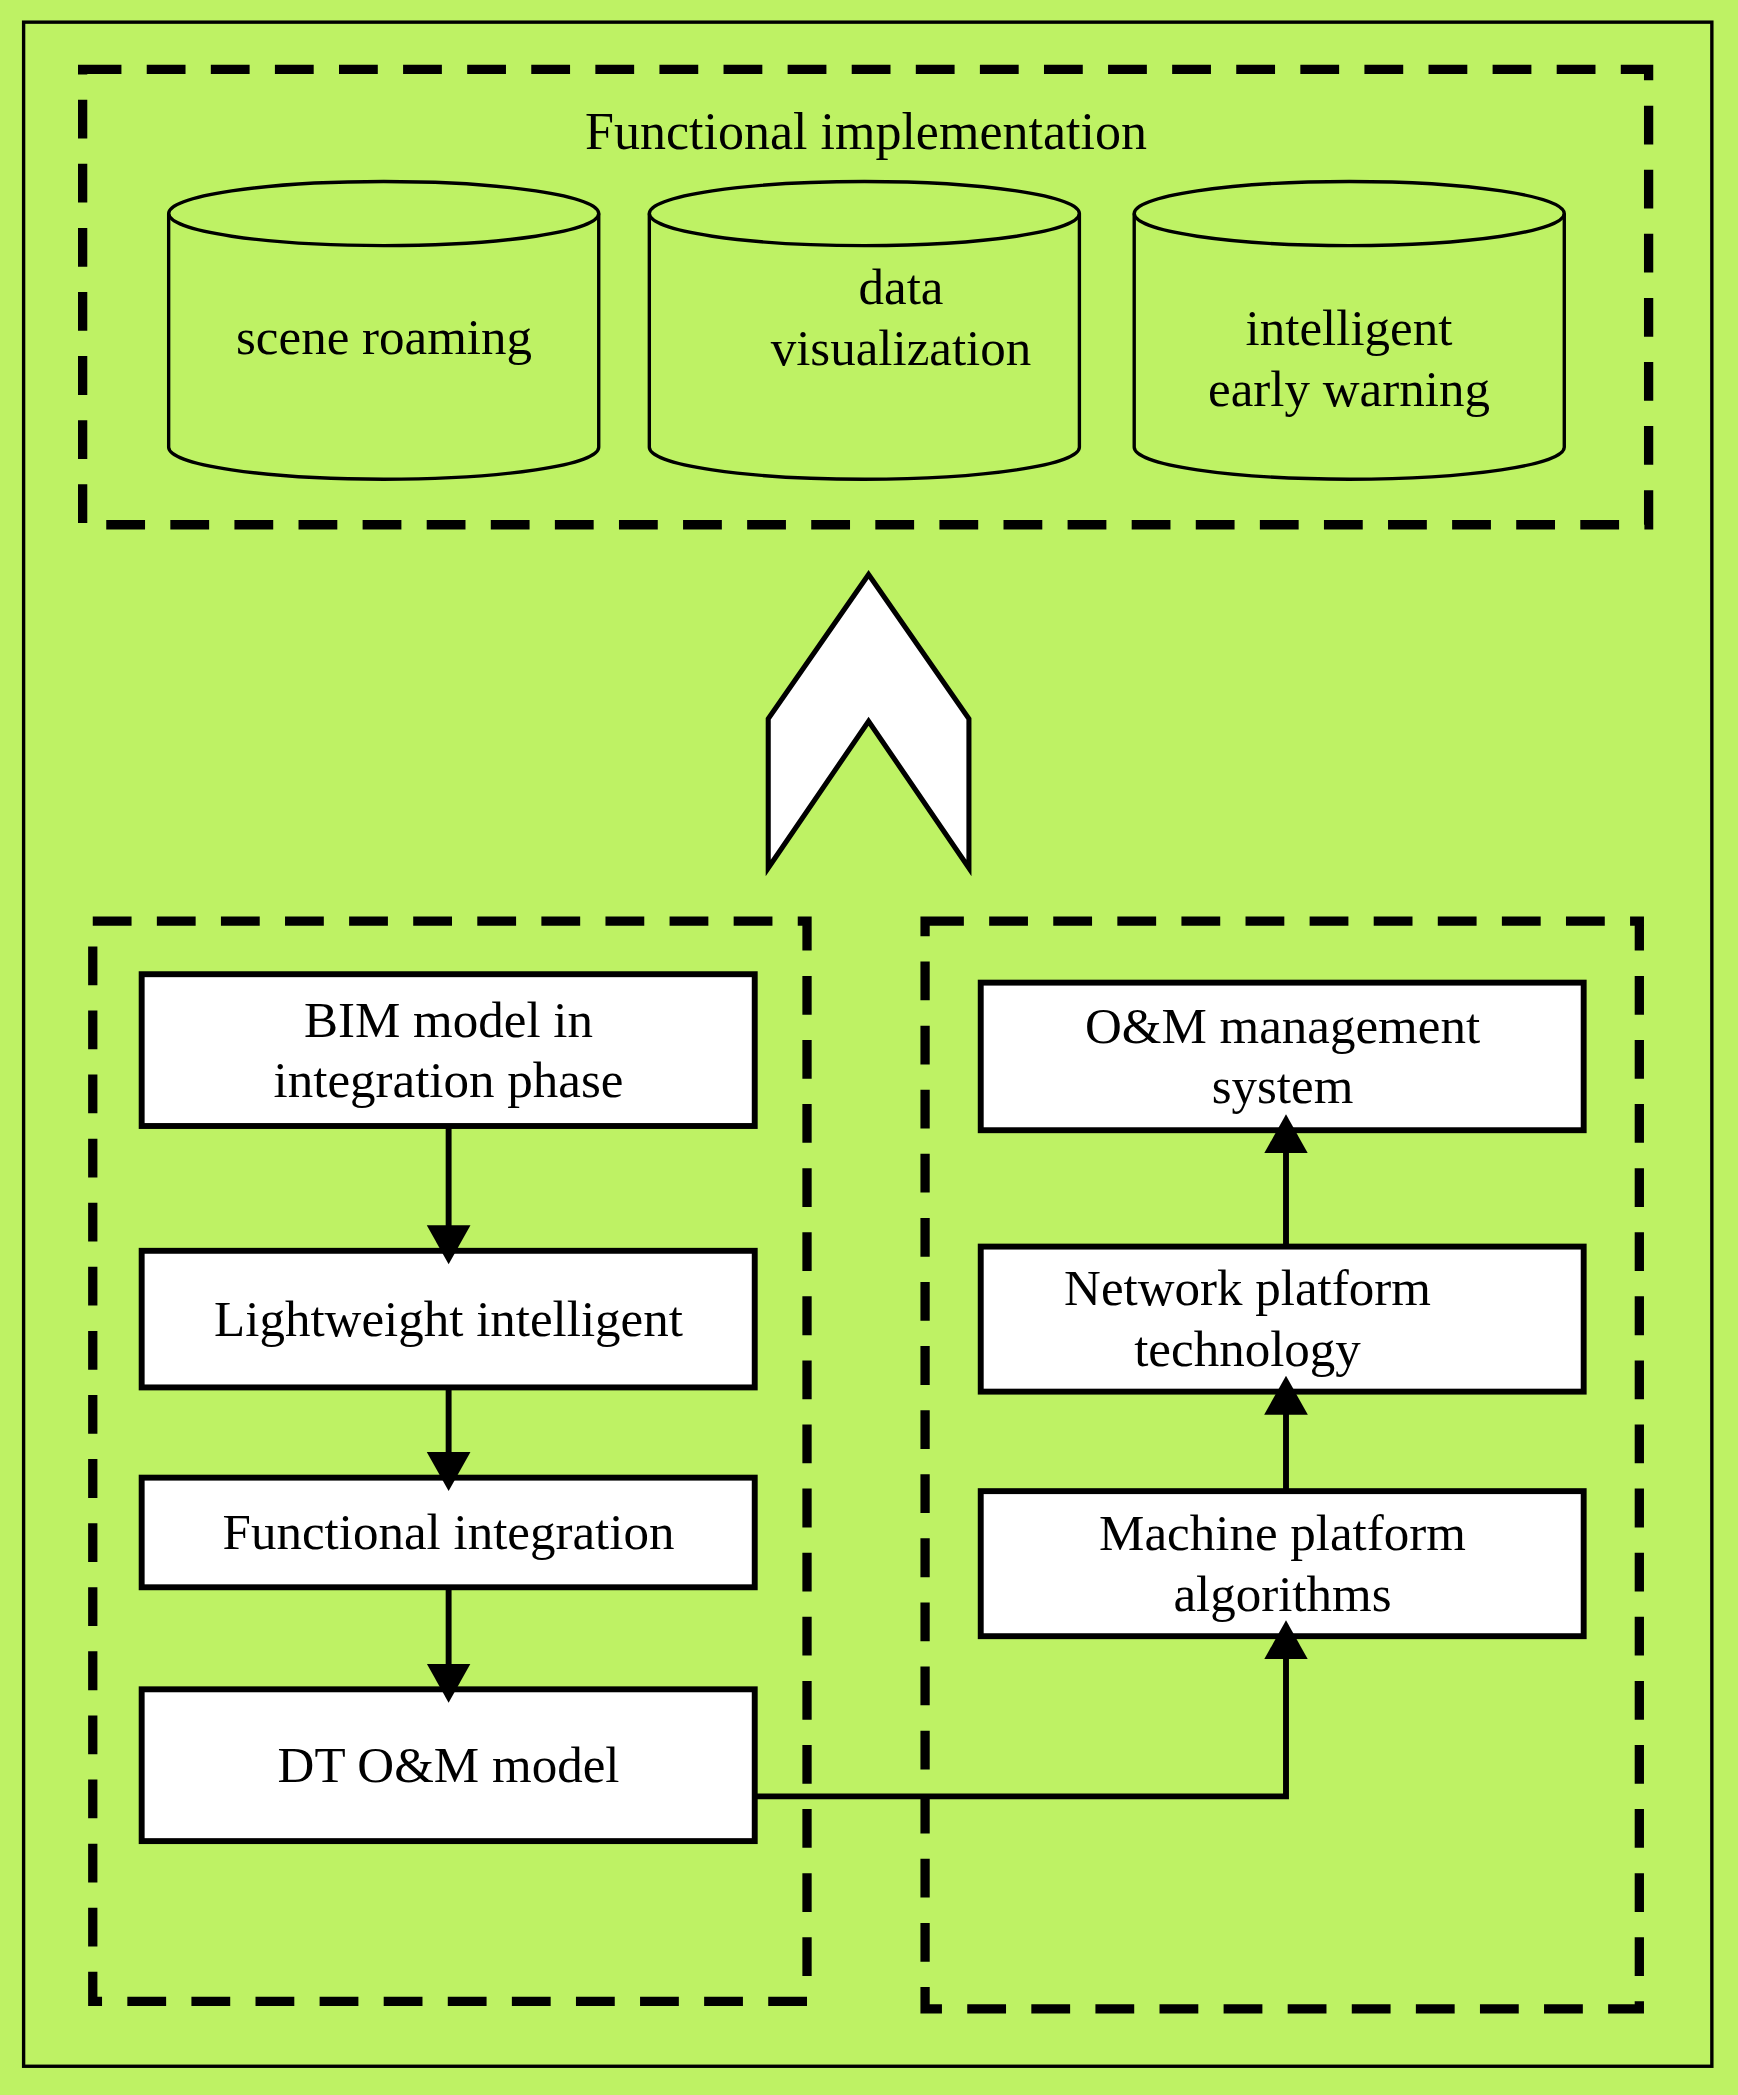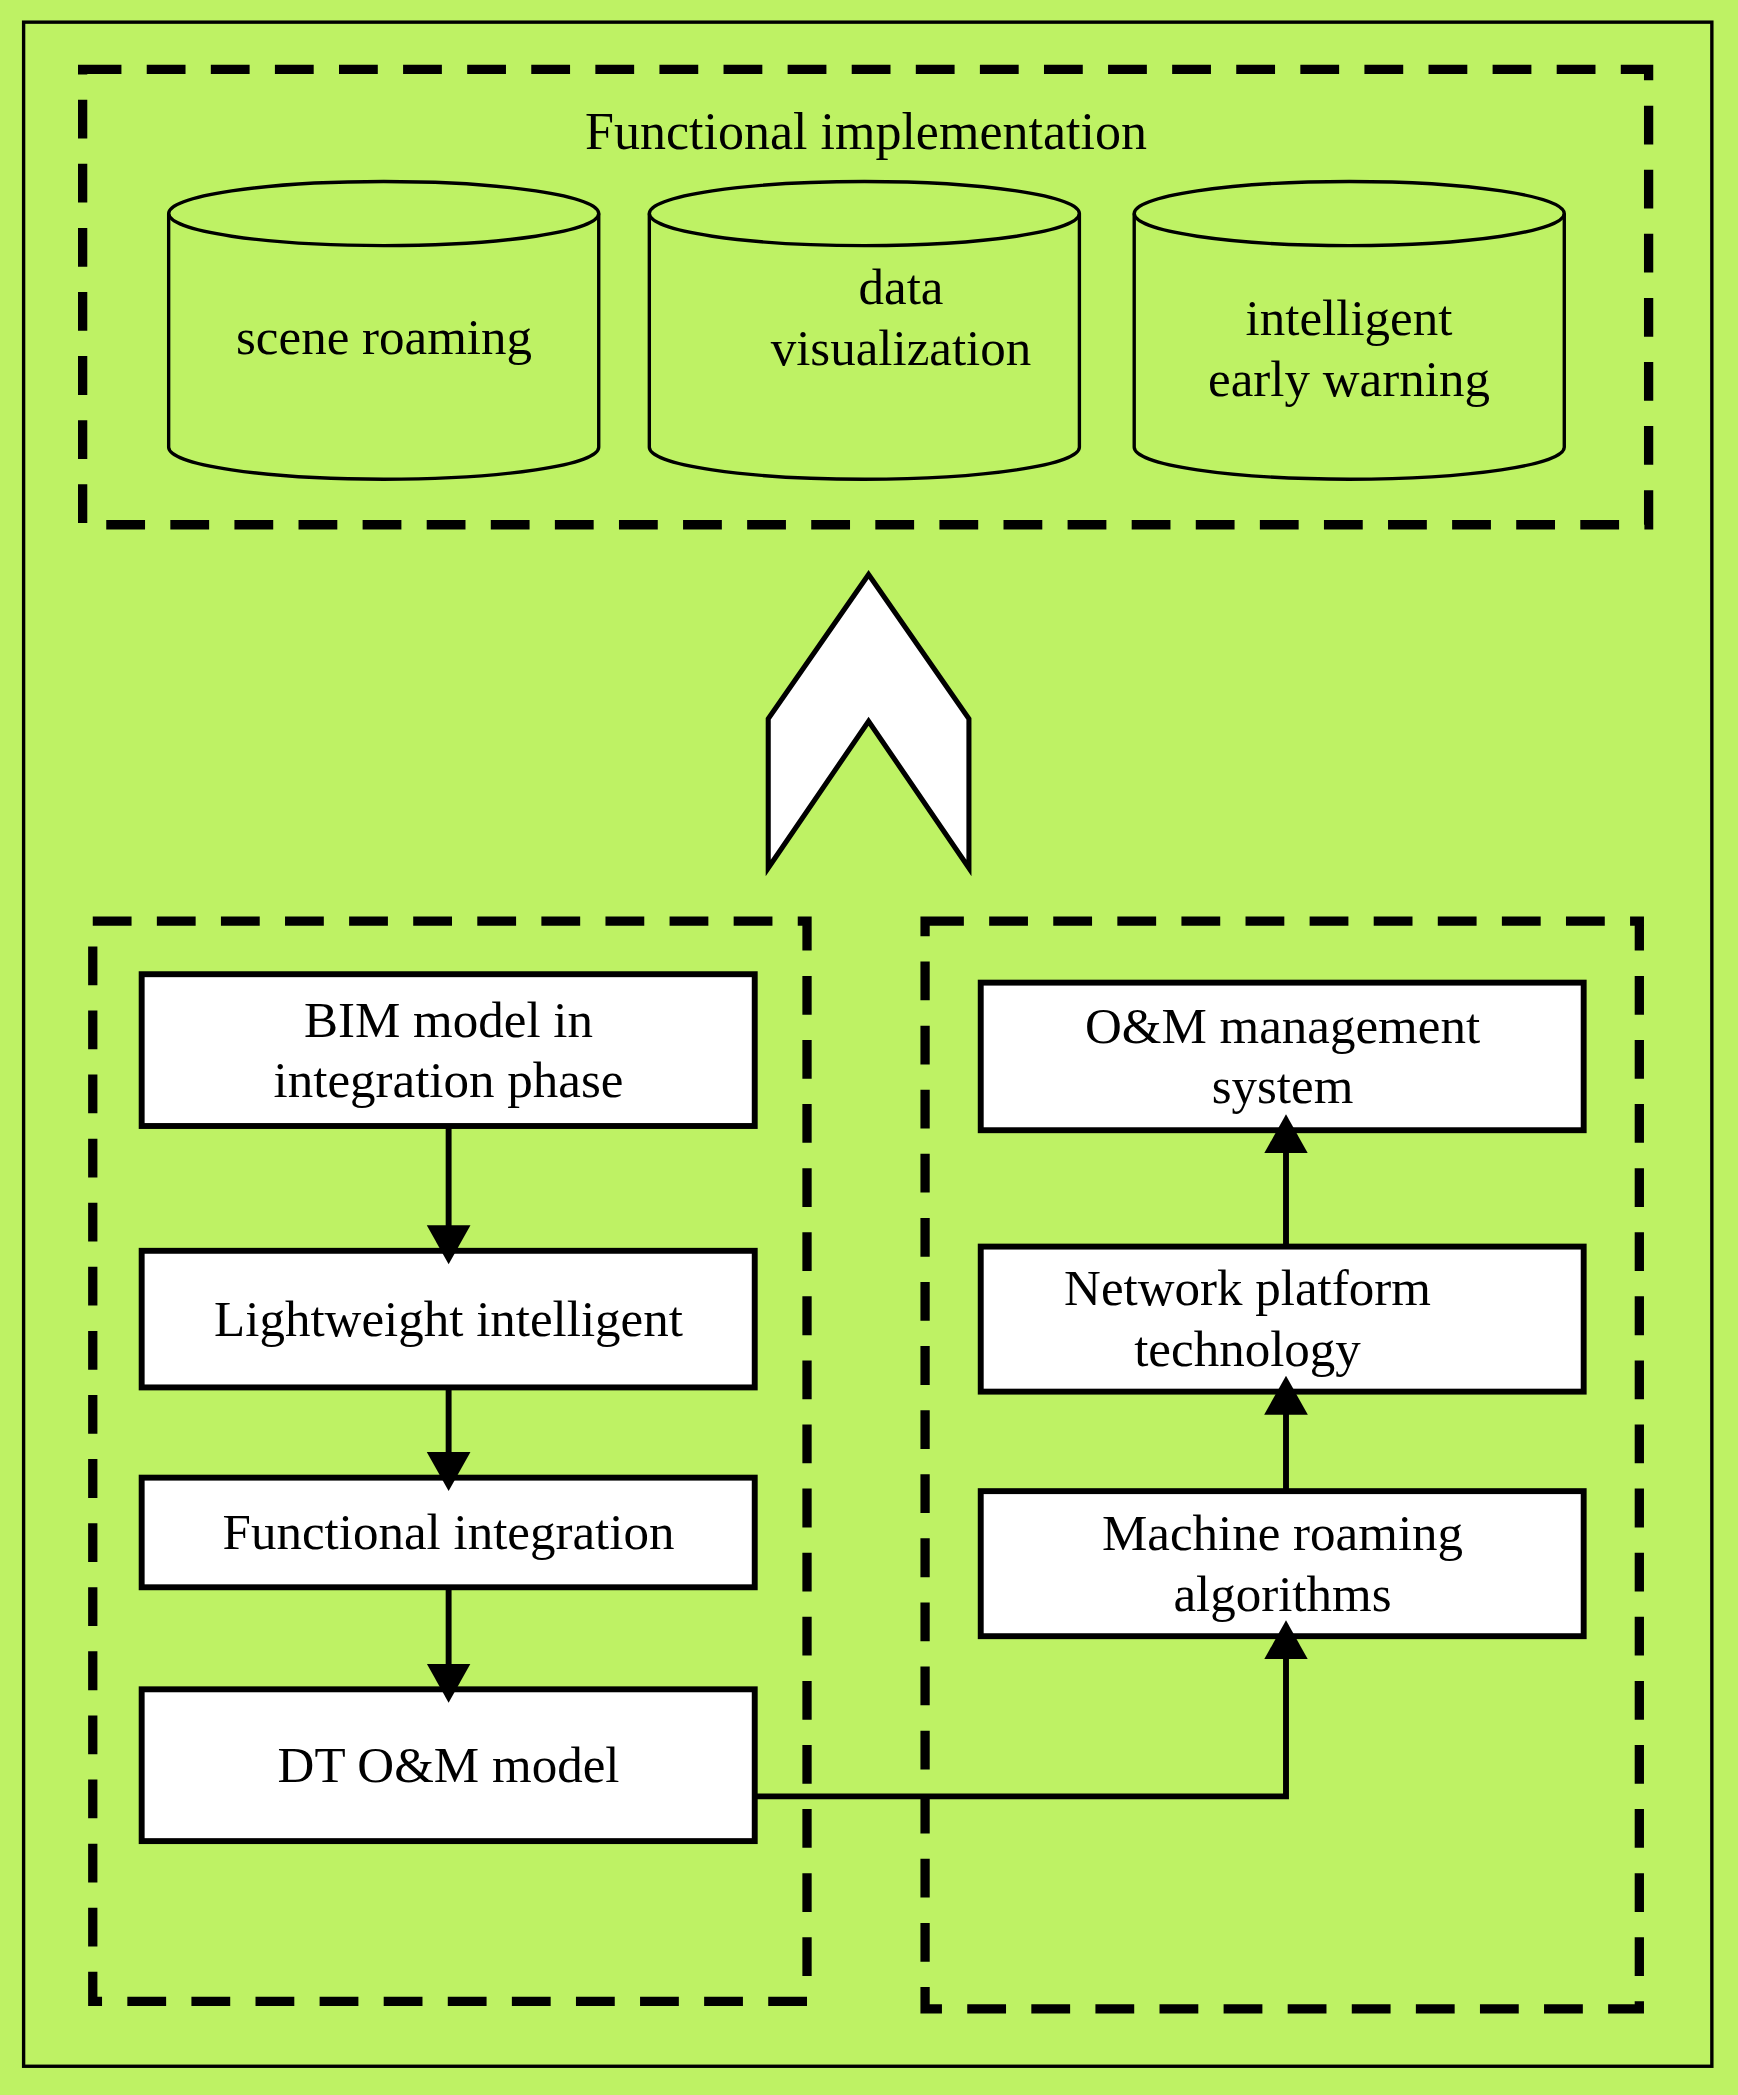--- a/index.html
+++ b/index.html
@@ -97,34 +97,34 @@
     <line x1="1525" y1="1768" x2="1525" y2="1662" stroke="#000000" stroke-width="7" marker-end="url(#arrhead)"></line>
 
     <path d="M895,2130 L1525,2130 L1525,1952" fill="none" stroke="#000000" stroke-width="7" marker-end="url(#arrhead)"></path>
   </svg>
 
   <div class="txt frame-title" style="left:83px; top:94px; width:1566px; height:76px;">Functional implementation</div>
 
   <div class="txt cyl-label" style="left:169px; top:253px; width:430px; height:169px;">scene roaming</div>
   <div class="txt cyl-label" style="left:686px; top:233px; width:430px; height:169px;">data
 visualization</div>
-  <div class="txt cyl-label" style="left:1134px; top:264px; width:430px; height:169px;">intelligent
+  <div class="txt cyl-label" style="left:1134px; top:274px; width:430px; height:169px;">intelligent
 early warning</div>
 
   <div class="txt box-label" style="left:142px; top:974px; width:613px; height:152px;">BIM model in
 integration phase</div>
   <div class="txt box-label" style="left:142px; top:1251px; width:613px; height:137px;">Lightweight intelligent</div>
   <div class="txt box-label" style="left:142px; top:1477px; width:613px; height:110px;">Functional integration</div>
   <div class="txt box-label" style="left:142px; top:1689px; width:613px; height:152px;">DT O&amp;M model</div>
 
   <div class="txt box-label" style="left:981px; top:982px; width:603px; height:148px;">O&amp;M management
 system</div>
   <div class="txt box-label" style="left:946px; top:1246px; width:603px; height:145px;">Network platform
 technology</div>
-  <div class="txt box-label" style="left:981px; top:1491px; width:603px; height:145px;">Machine roaming
+  <div class="txt box-label" style="left:981px; top:1491px; width:603px; height:145px;">Machine platform
 algorithms</div>
 
   <div class="hitbox" style="left:169px; top:181px; width:430px; height:298px;"></div>
   <div class="hitbox" style="left:649px; top:181px; width:430px; height:298px;"></div>
   <div class="hitbox" style="left:1134px; top:181px; width:430px; height:298px;"></div>
 
   <div class="hitbox" style="left:768px; top:574px; width:201px; height:293px;"></div>
 
   <div class="hitbox" style="left:142px; top:974px; width:613px; height:152px;"></div>
   <div class="hitbox" style="left:142px; top:1251px; width:613px; height:137px;"></div>

